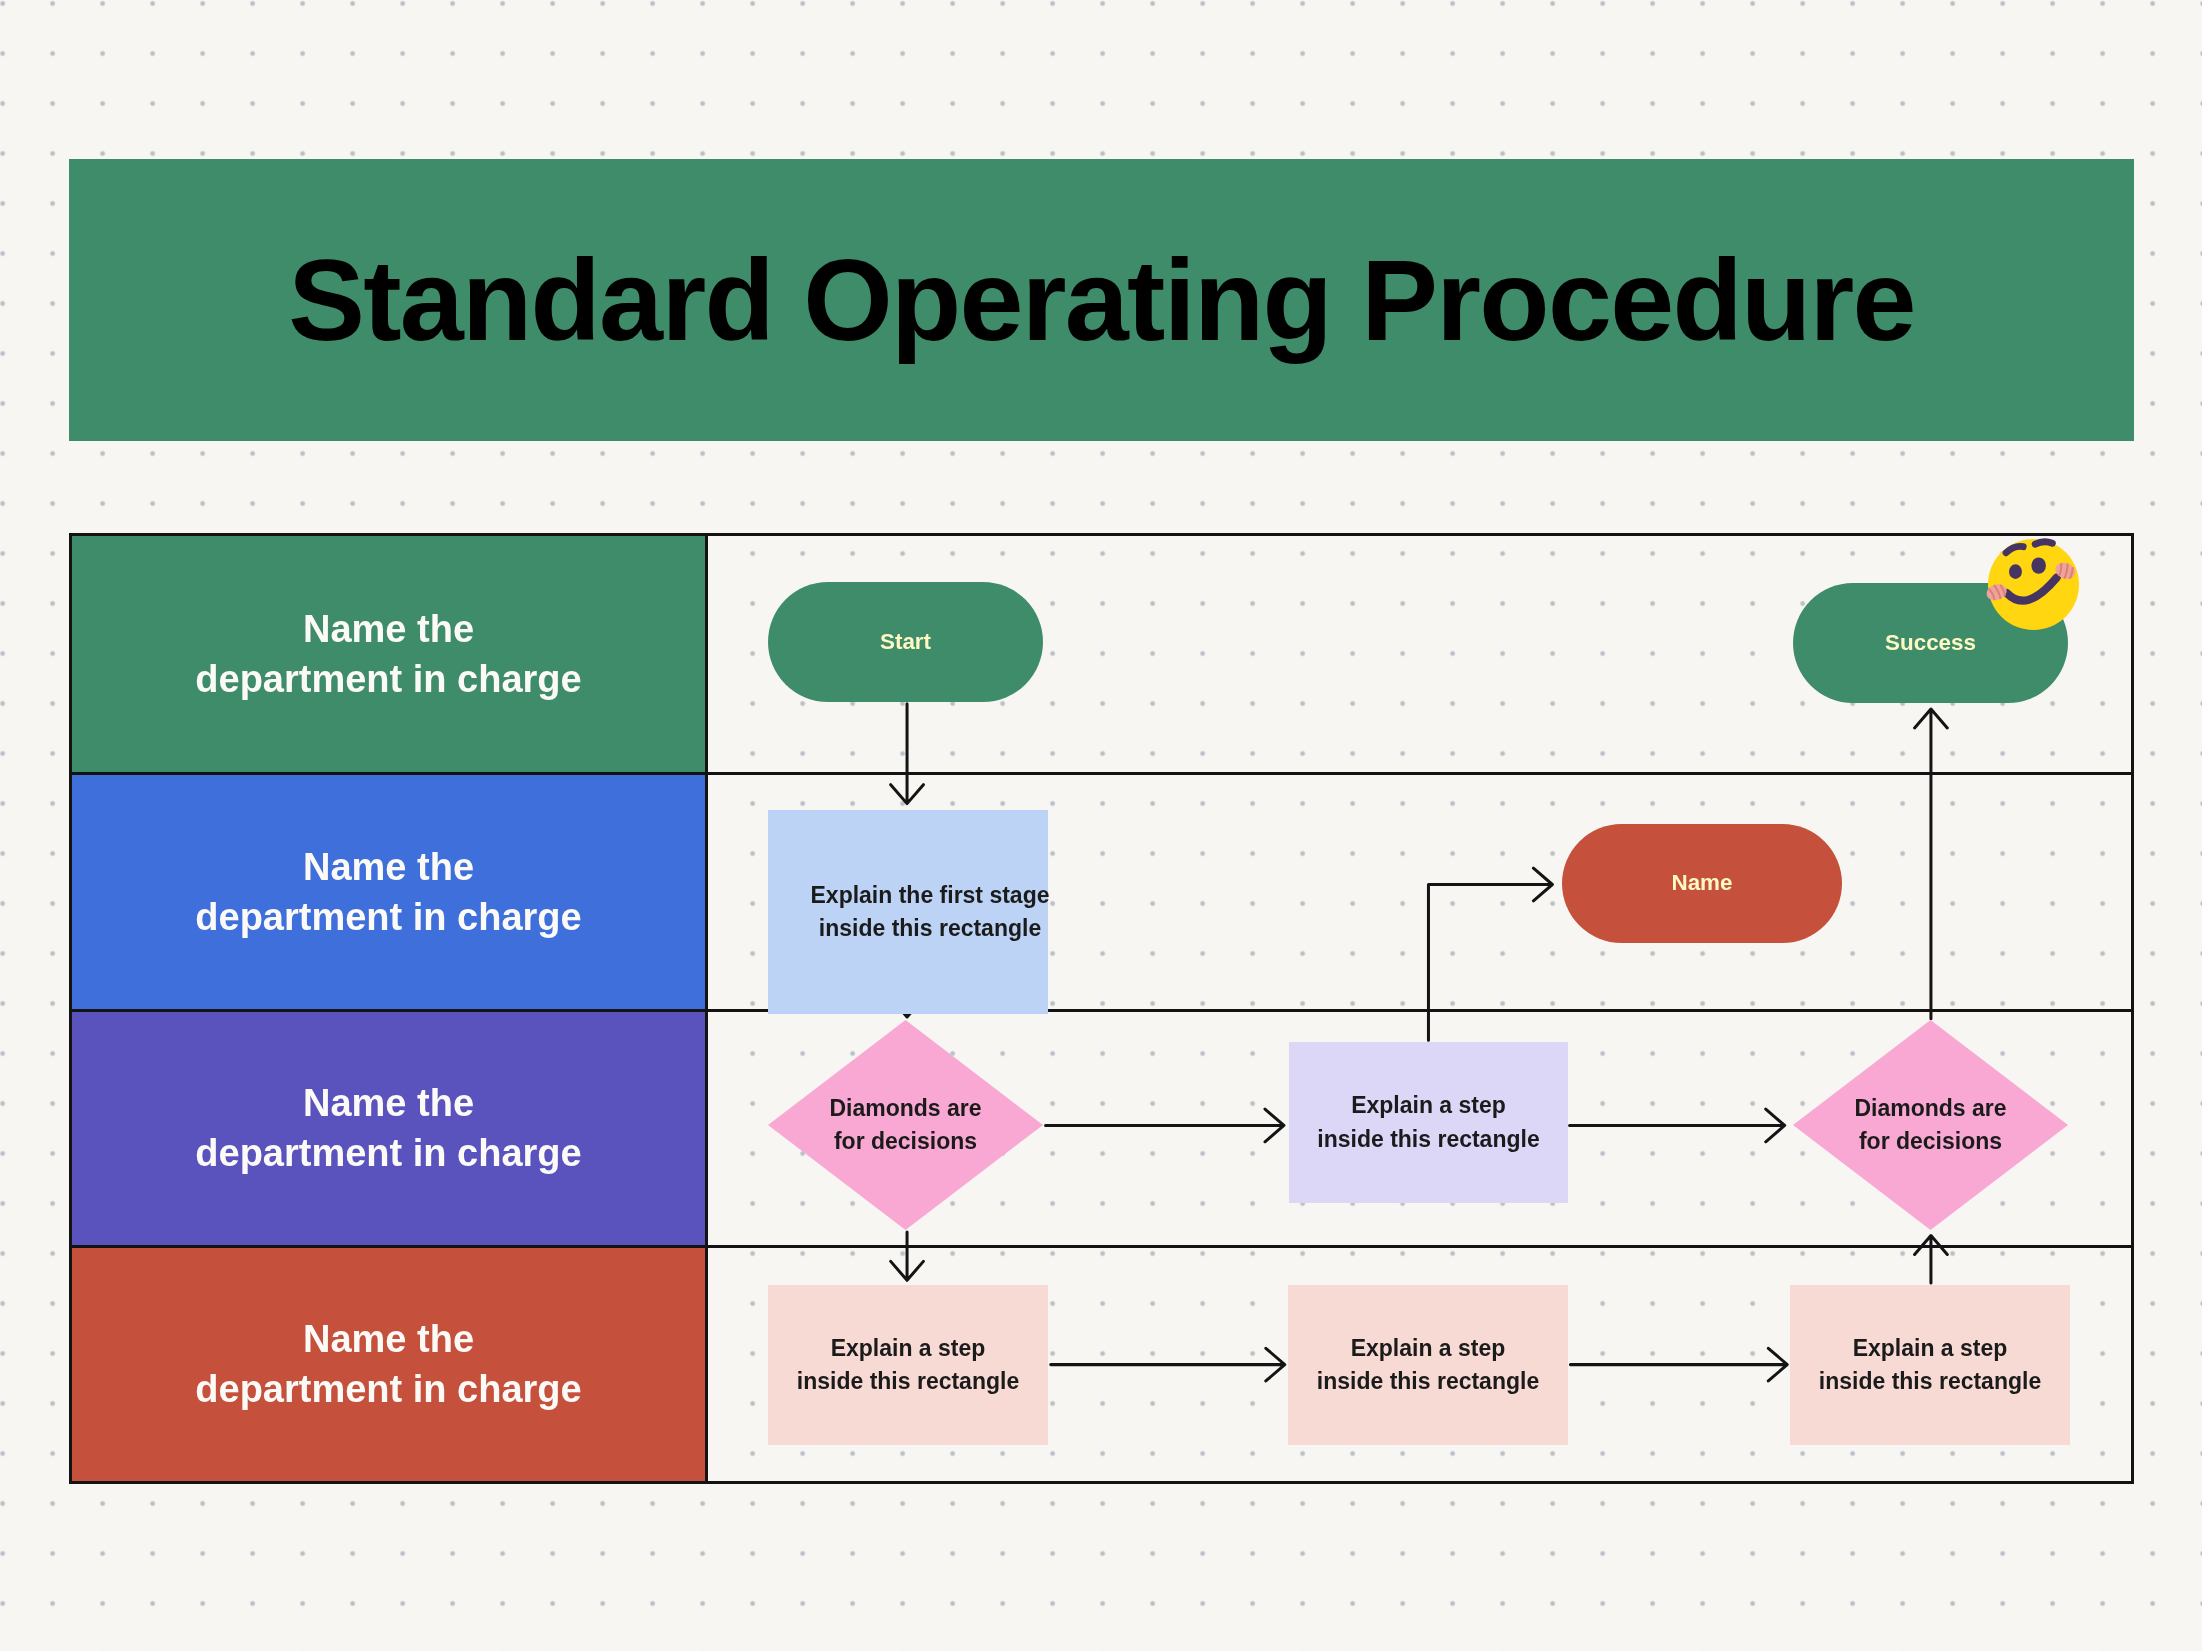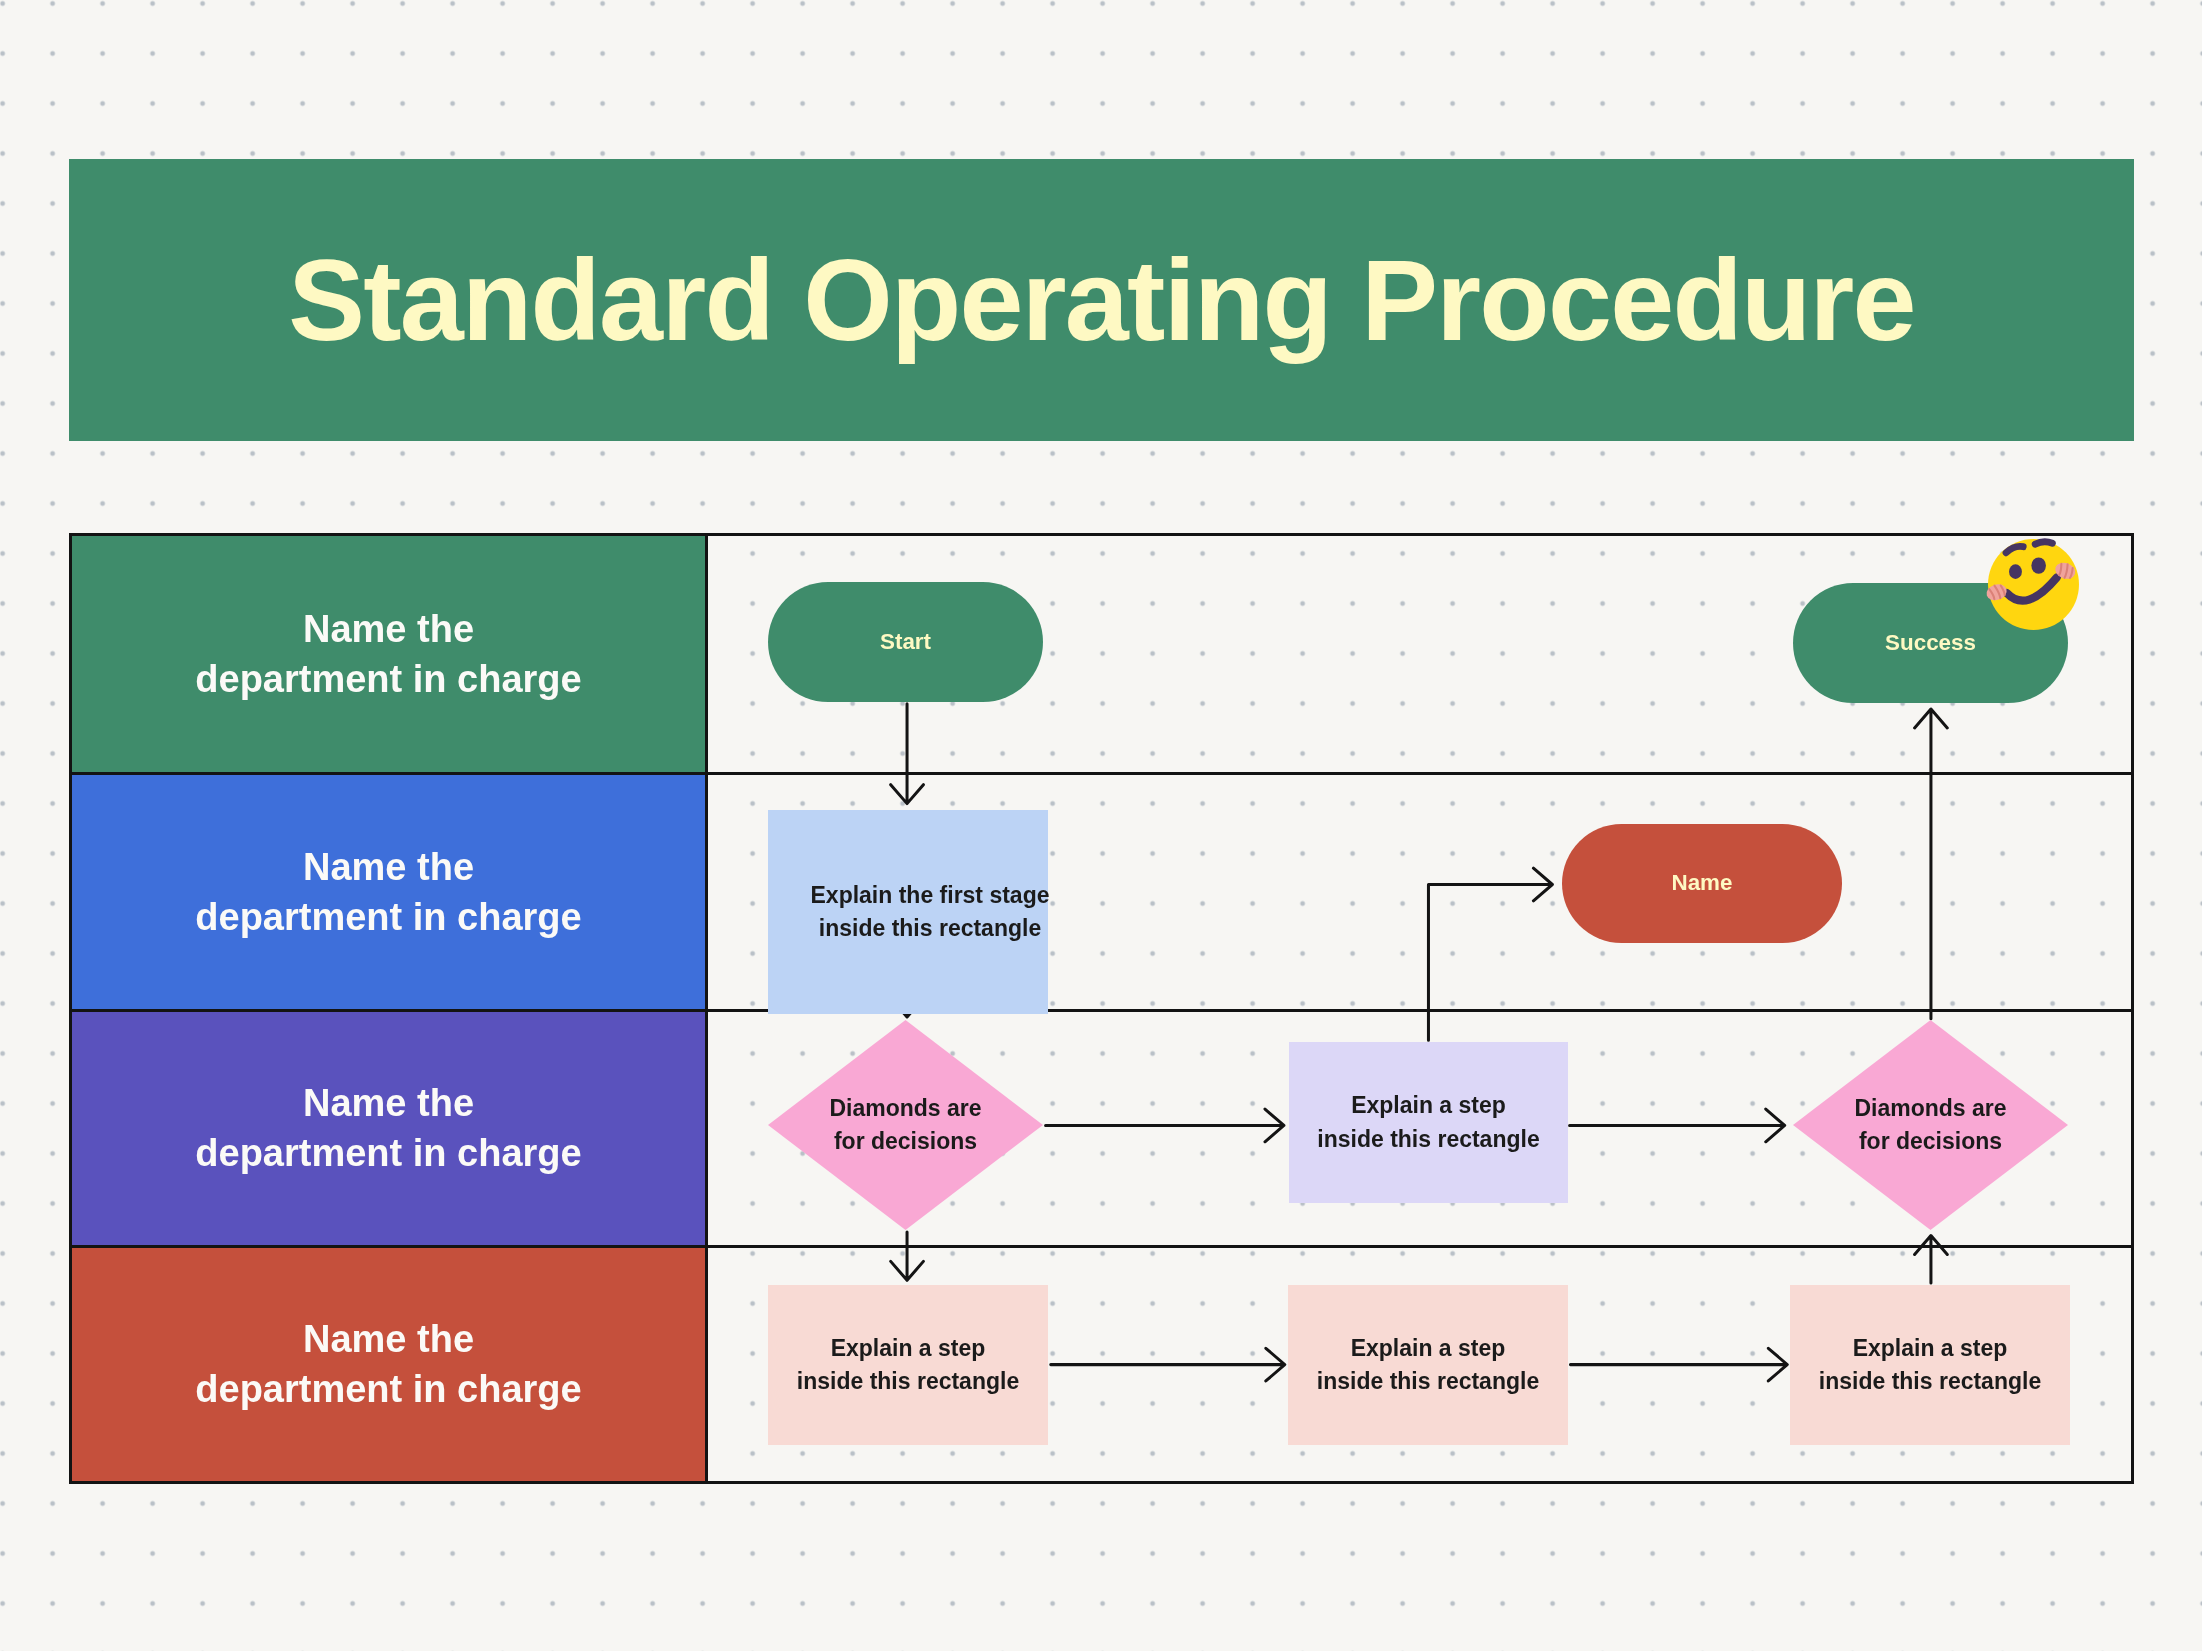--- a/index.html
+++ b/index.html
@@ -9,21 +9,21 @@
     background-image:radial-gradient(circle, #b9c0c7 2px, rgba(185,192,199,0) 2.8px);
     background-size:50px 50px;
     background-position:-22.4px -21.5px;
     font-family:"Liberation Sans","DejaVu Sans",sans-serif;
   }
   .abs{position:absolute;box-sizing:border-box;}
 
   
   .banner{left:69px;top:159px;width:2065px;height:282px;background:#3f8c6b;
           display:flex;align-items:center;justify-content:center;}
-  .banner h1{margin:0;font-size:115px;font-weight:bold;color:#fef9c3;letter-spacing:-1.7px;white-space:nowrap;}
+  .banner h1{margin:0;font-size:115px;font-weight:bold;color:#000000;letter-spacing:-1.7px;white-space:nowrap;}
 
   
   .sop-table{left:69px;top:533px;width:2065px;height:951px;border:3.4px solid #131313;
              display:grid;grid-template-rows:repeat(4,1fr);}
   .lane{display:grid;grid-template-columns:636px 1fr;border-top:3.4px solid #131313;}
   .lane:first-child{border-top:none;}
   .lane-label{border-right:3.4px solid #131313;display:flex;flex-direction:column;
               align-items:center;justify-content:center;color:#fbfaf7;
               font-size:38px;font-weight:bold;line-height:1.32;text-align:center;}
   .lane-label span{white-space:nowrap;display:block;}

